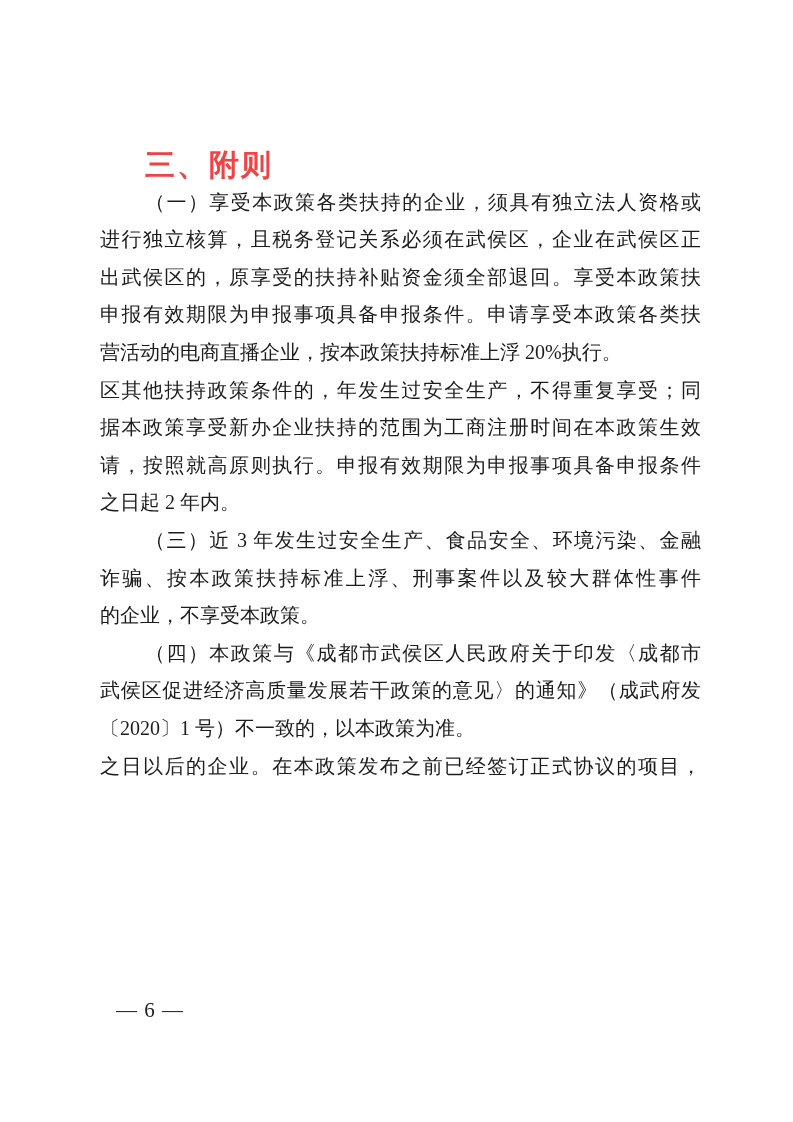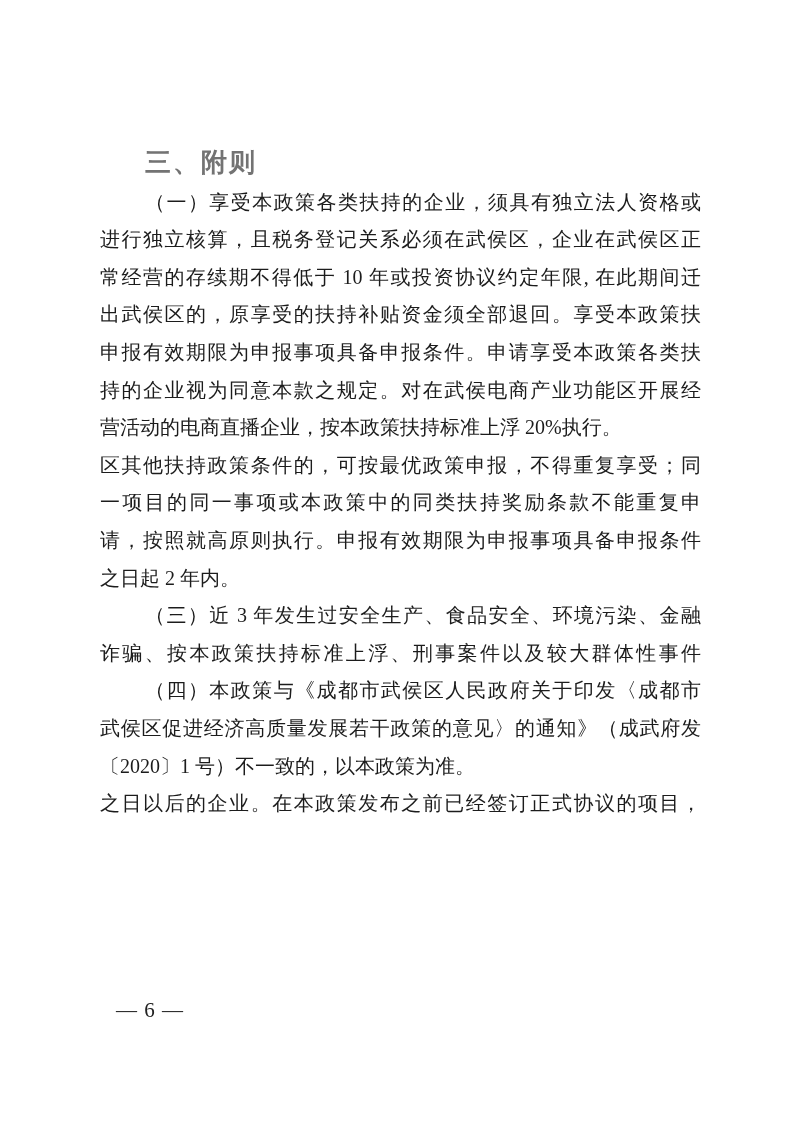--- a/index.html
+++ b/index.html
@@ -21,24 +21,24 @@
     position: absolute;
     left: 100px;
     top: 146px;
     width: 601px;
   }
   .heading {
     margin: 0;
     padding-left: 45px;
     height: 37.6px;
     line-height: 37.6px;
-    font-family: Liberation Mono, monospace;
+    font-family: Liberation Serif, serif;
     font-weight: bold;
-    font-size: 26px;
-    color: #737373;
+    font-size: 30px;
+    color: #ef4444;
     letter-spacing: 2px;
     white-space: nowrap;
     overflow: hidden;
   }
   .para { margin: 0; padding: 0; }
   .tline {
     height: 37.6px;
     line-height: 37.6px;
     font-size: 20px;
     overflow: hidden;
@@ -63,37 +63,36 @@
 <body>
 
 <div class="page">
   <div class="content">
 
     <h2 class="heading">三、附则</h2>
 
     <section class="para">
       <div class="tline first just">（一）享受本政策各类扶持的企业，须具有独立法人资格或</div>
       <div class="tline just">进行独立核算，且税务登记关系必须在武侯区，企业在武侯区正</div>
-      <div class="tline just">常经营的存续期不得低于 10 年或投资协议约定年限, 在此期间迁</div>
       <div class="tline just">出武侯区的，原享受的扶持补贴资金须全部退回。享受本政策扶</div>
       <div class="tline just">申报有效期限为申报事项具备申报条件。申请享受本政策各类扶</div>
-      <div class="tline just">持的企业视为同意本款之规定。对在武侯电商产业功能区开展经</div>
       <div class="tline">营活动的电商直播企业，按本政策扶持标准上浮 20%执行。</div>
     </section>
 
     <section class="para">
-      <div class="tline just">区其他扶持政策条件的，可按最优政策申报，不得重复享受；同</div>
-      <div class="tline just">一项目的同一事项或本政策中的同类扶持奖励条款不能重复申</div>
+      <div class="tline just">区其他扶持政策条件的，年发生过安全生产，不得重复享受；同</div>
+      <div class="tline just">据本政策享受新办企业扶持的范围为工商注册时间在本政策生效</div>
       <div class="tline just">请，按照就高原则执行。申报有效期限为申报事项具备申报条件</div>
       <div class="tline">之日起 2 年内。</div>
     </section>
 
     <section class="para">
       <div class="tline first just">（三）近 3 年发生过安全生产、食品安全、环境污染、金融</div>
       <div class="tline just">诈骗、按本政策扶持标准上浮、刑事案件以及较大群体性事件</div>
+      <div class="tline">的企业，不享受本政策。</div>
     </section>
 
     <section class="para">
       <div class="tline first just">（四）本政策与《成都市武侯区人民政府关于印发〈成都市</div>
       <div class="tline just">武侯区促进经济高质量发展若干政策的意见〉的通知》（成武府发</div>
       <div class="tline">〔2020〕1 号）不一致的，以本政策为准。</div>
     </section>
 
     <section class="para">
       <div class="tline just">之日以后的企业。在本政策发布之前已经签订正式协议的项目，</div>

